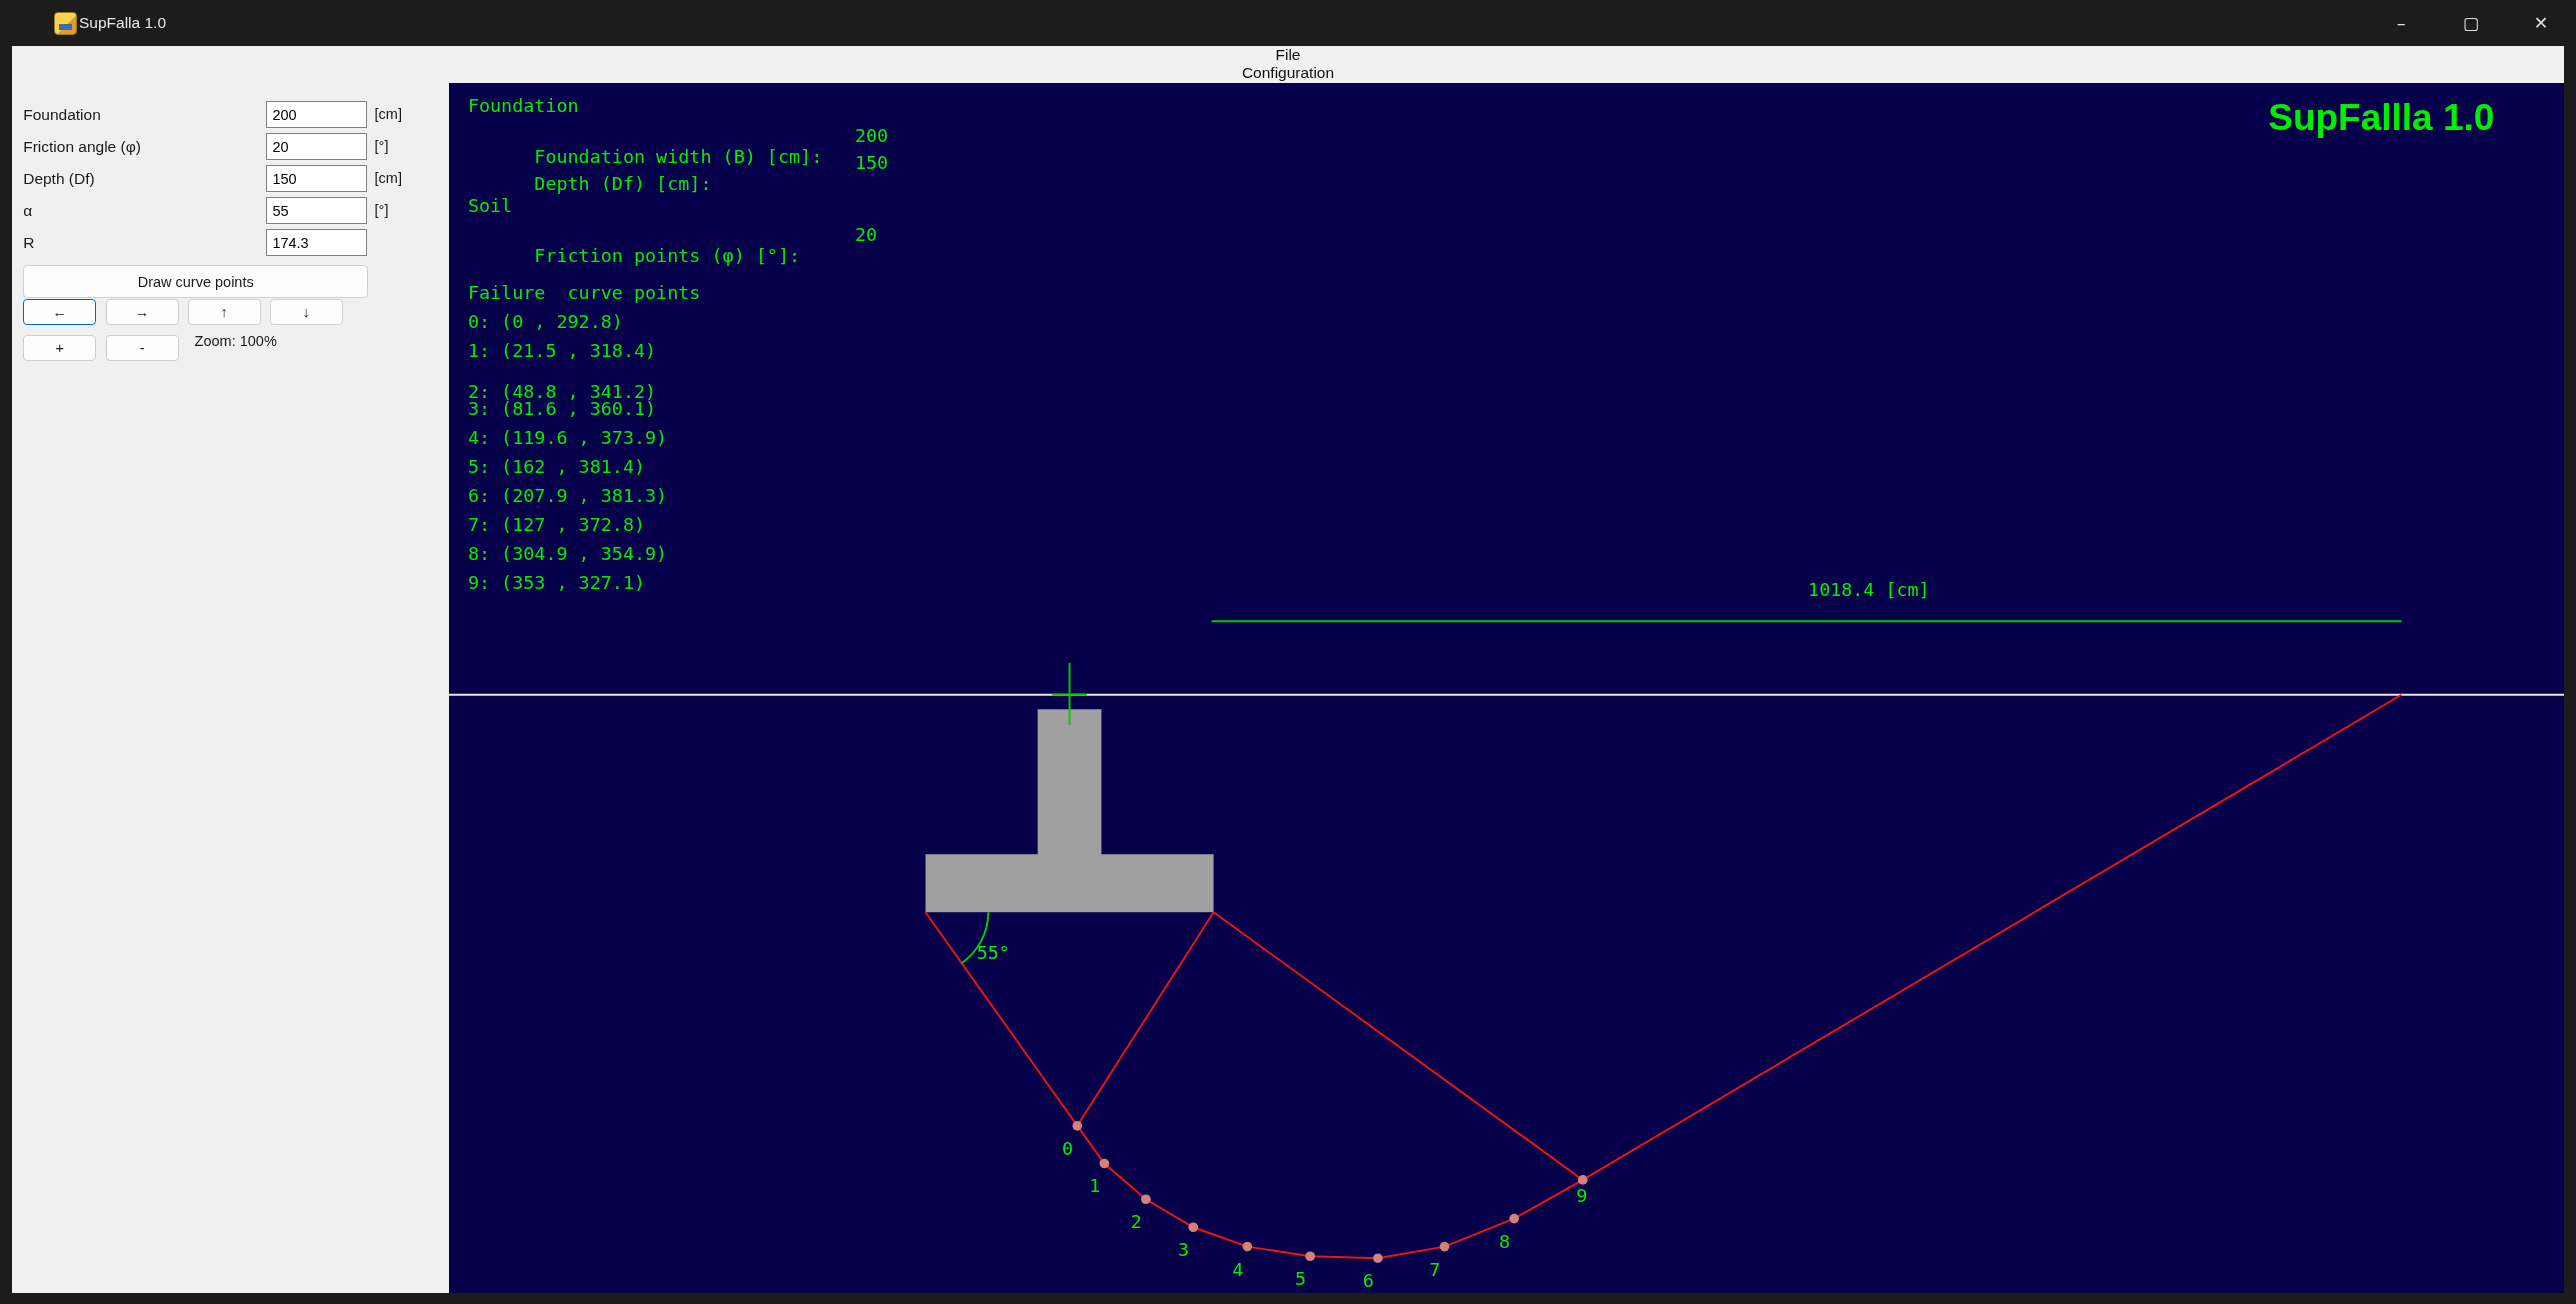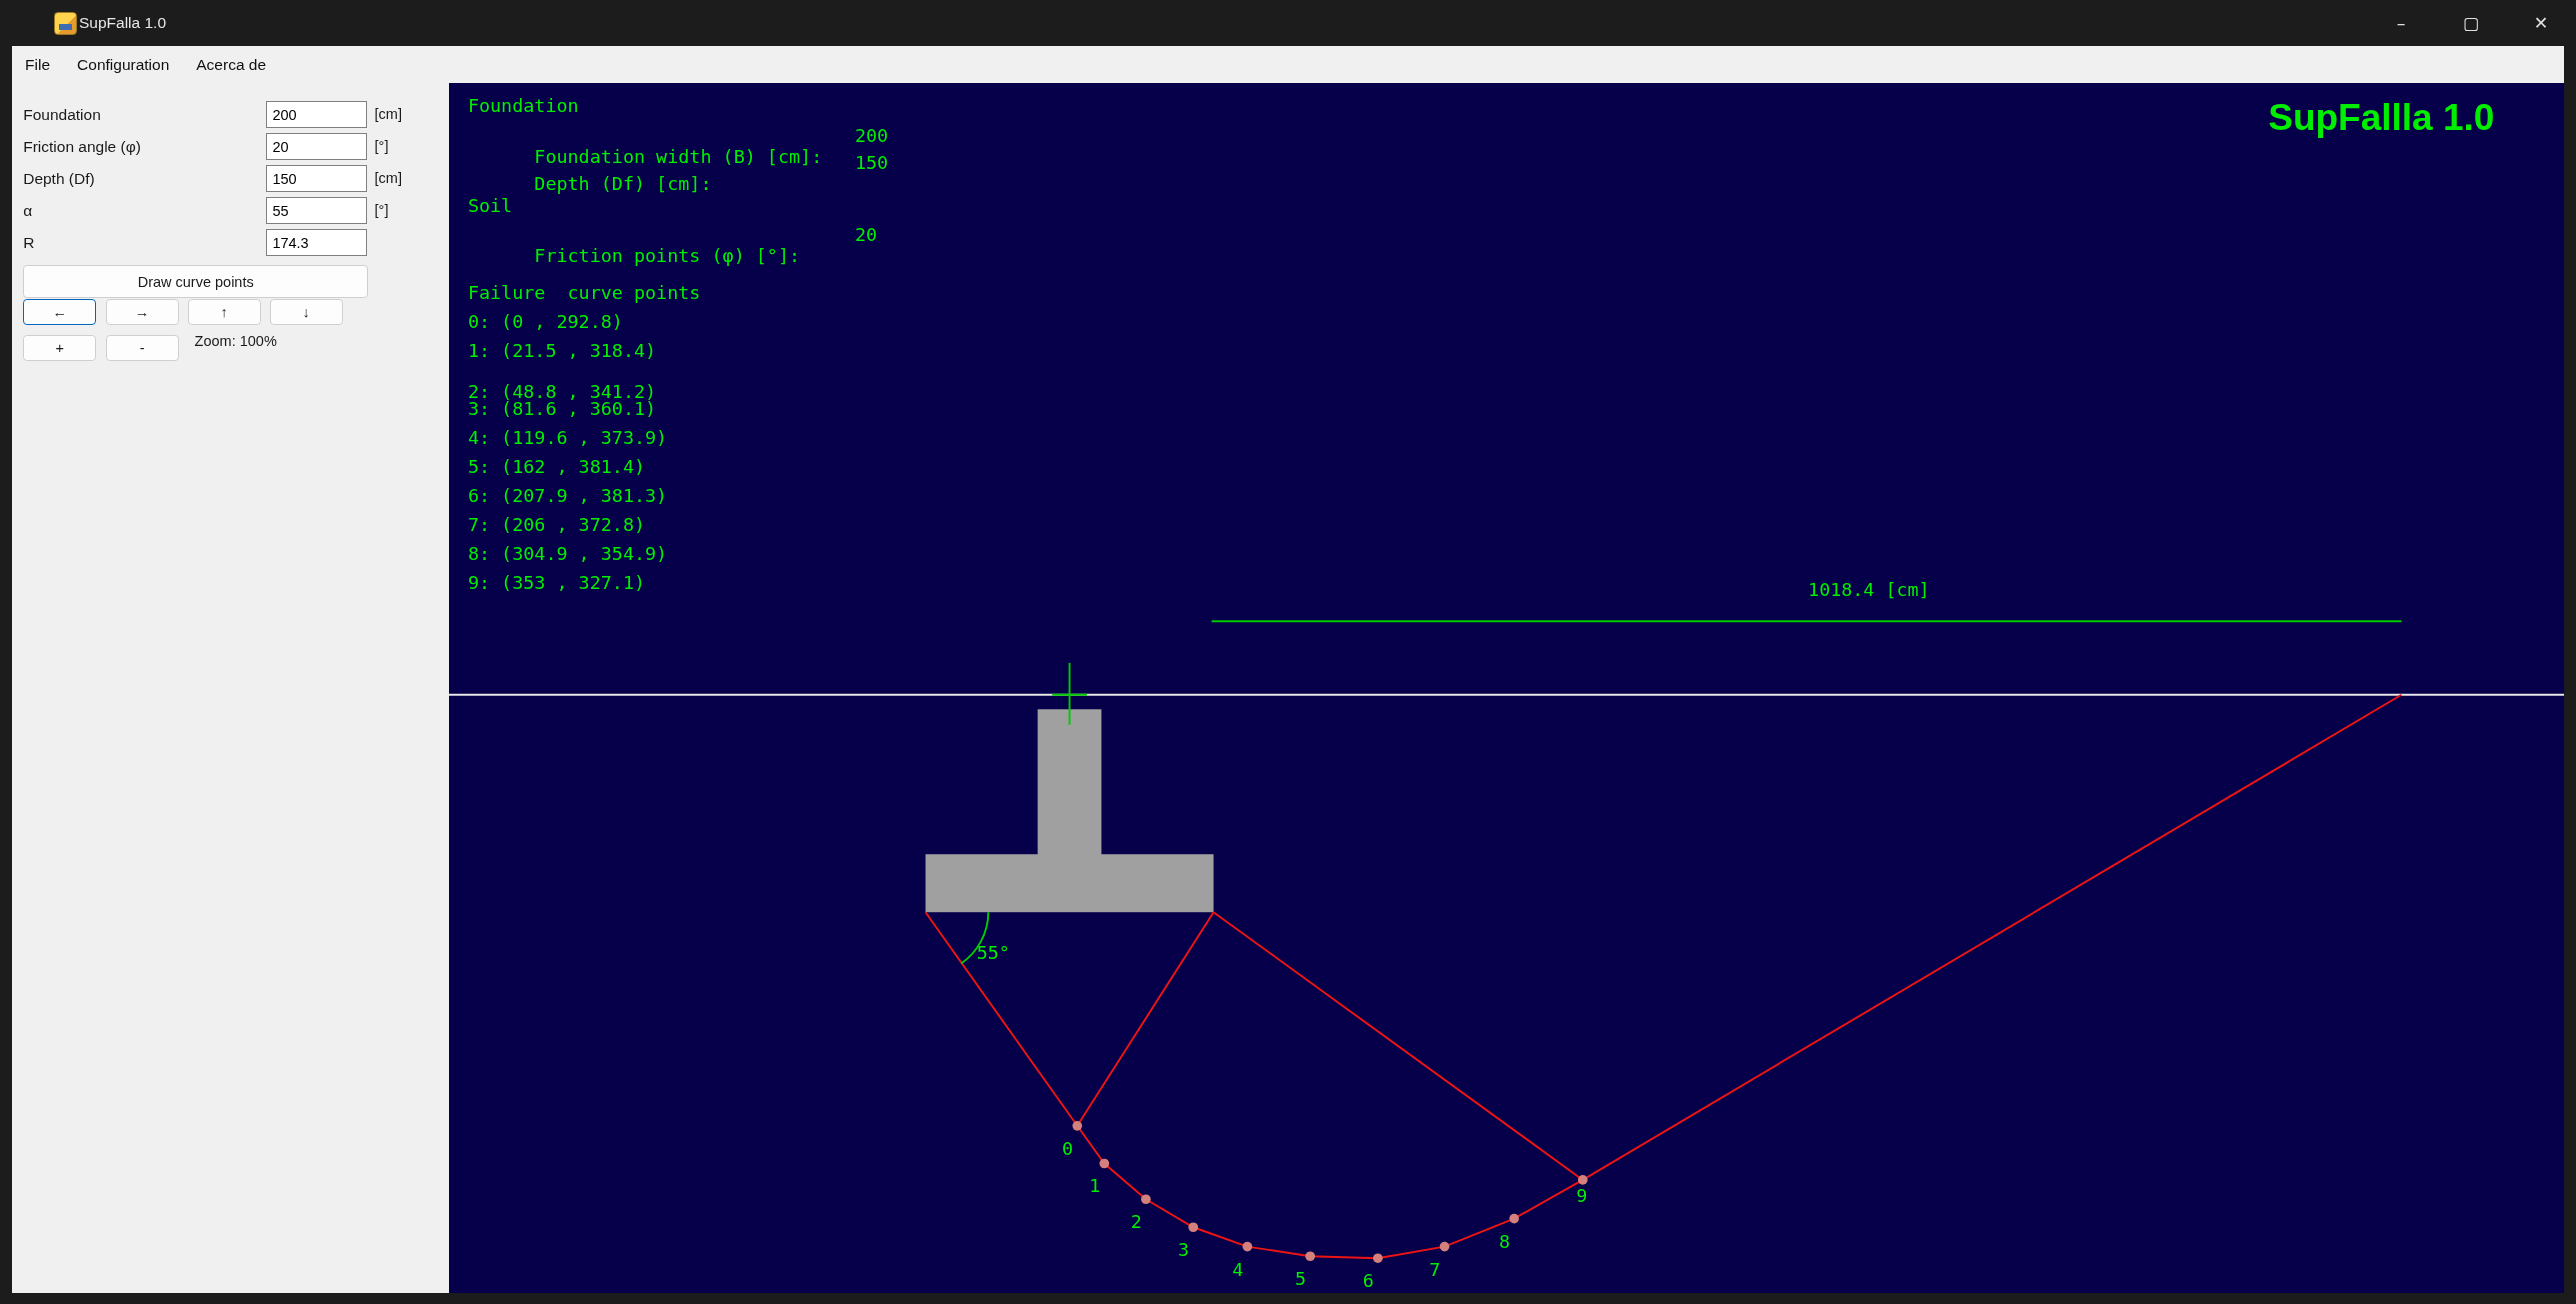--- a/index.html
+++ b/index.html
@@ -11,21 +11,21 @@
   .titlebar .app-icon { width:23px; height:23px; margin-left:54px; border-radius:3.9px;
         background:linear-gradient(135deg,#ffd34d 0 55%, #e49a2d 55% 100%);
         border:1px solid #9a7a20; position:relative; }
   .titlebar .app-icon:after { content:""; position:absolute; left:3.9px; top:11.6px; width:13.5px; height:5.8px; background:#3c6db0; }
   .titlebar .win-title { margin-left:2px; font-size:15.5px; }
   .caption-buttons { margin-left:auto; display:flex; height:46px; }
   .win-btn { width:70px; height:46px; display:flex; align-items:center; justify-content:center;
              color:#e0e0e0; font-size:17.4px; background:transparent; border:none; font-family:"DejaVu Sans",sans-serif; }
 
   
-  .menubar { height:37px; margin:0 11.6px; background:#f0f0f0; display:flex; align-items:center; }
+  .menubar { height:37px; margin:0 11.6px; background:#f0f0f0; display:flex; align-items:center;flex-direction:column; }
   .menu-item { padding:0 13.5px; font-size:15.5px; color:#111; height:37px; display:flex; align-items:center; cursor:default; }
 
   
   .content { display:flex; height:1210px; margin:0 11.6px; }
   .sidebar { width:437px; flex:none; background:#f0f0f0; position:relative; }
   .canvas  { flex:1; position:relative; background:#050049; overflow:hidden; }
 
   
   .field-label { position:absolute; left:11.6px; font-size:15.5px; color:#1a1a1a; }
   .field-input { position:absolute; left:254px; width:101px; height:27px; border:1px solid #7f7f7f;
@@ -119,21 +119,21 @@
       <span class="info-value">20</span>
     </div>
     <div class="info-line" style="top:199px">Failure  curve points</div>
     <div class="info-line" style="top:228px">0: (0 , 292.8)</div>
     <div class="info-line" style="top:257px">1: (21.5 , 318.4)</div>
     <div class="info-line" style="top:298px">2: (48.8 , 341.2)</div>
     <div class="info-line" style="top:315px">3: (81.6 , 360.1)</div>
     <div class="info-line" style="top:344px">4: (119.6 , 373.9)</div>
     <div class="info-line" style="top:373px">5: (162 , 381.4)</div>
     <div class="info-line" style="top:402px">6: (207.9 , 381.3)</div>
-    <div class="info-line" style="top:431px">7: (206 , 372.8)</div>
+    <div class="info-line" style="top:431px">7: (127 , 372.8)</div>
     <div class="info-line" style="top:460px">8: (304.9 , 354.9)</div>
     <div class="info-line" style="top:489px">9: (353 , 327.1)</div>
 
     <div class="watermark">SupFallla 1.0</div>
 
     <svg class="overlay" viewBox="0 0 2189 1252" preserveAspectRatio="none">
 
       <line x1="0" y1="633" x2="2189" y2="633" stroke="#e8e8e8" stroke-width="2"></line>
 
       <line x1="789" y1="557" x2="2020" y2="557" class="greenline"></line>

